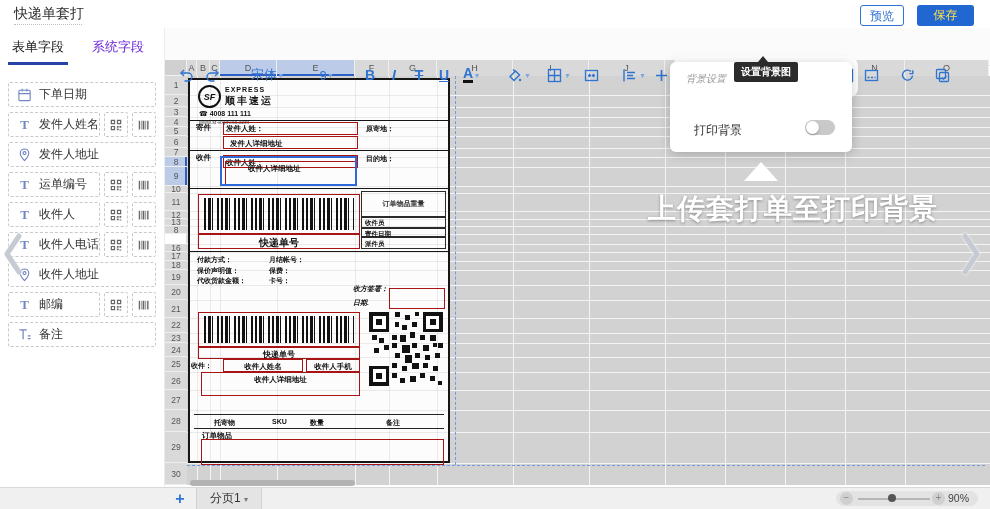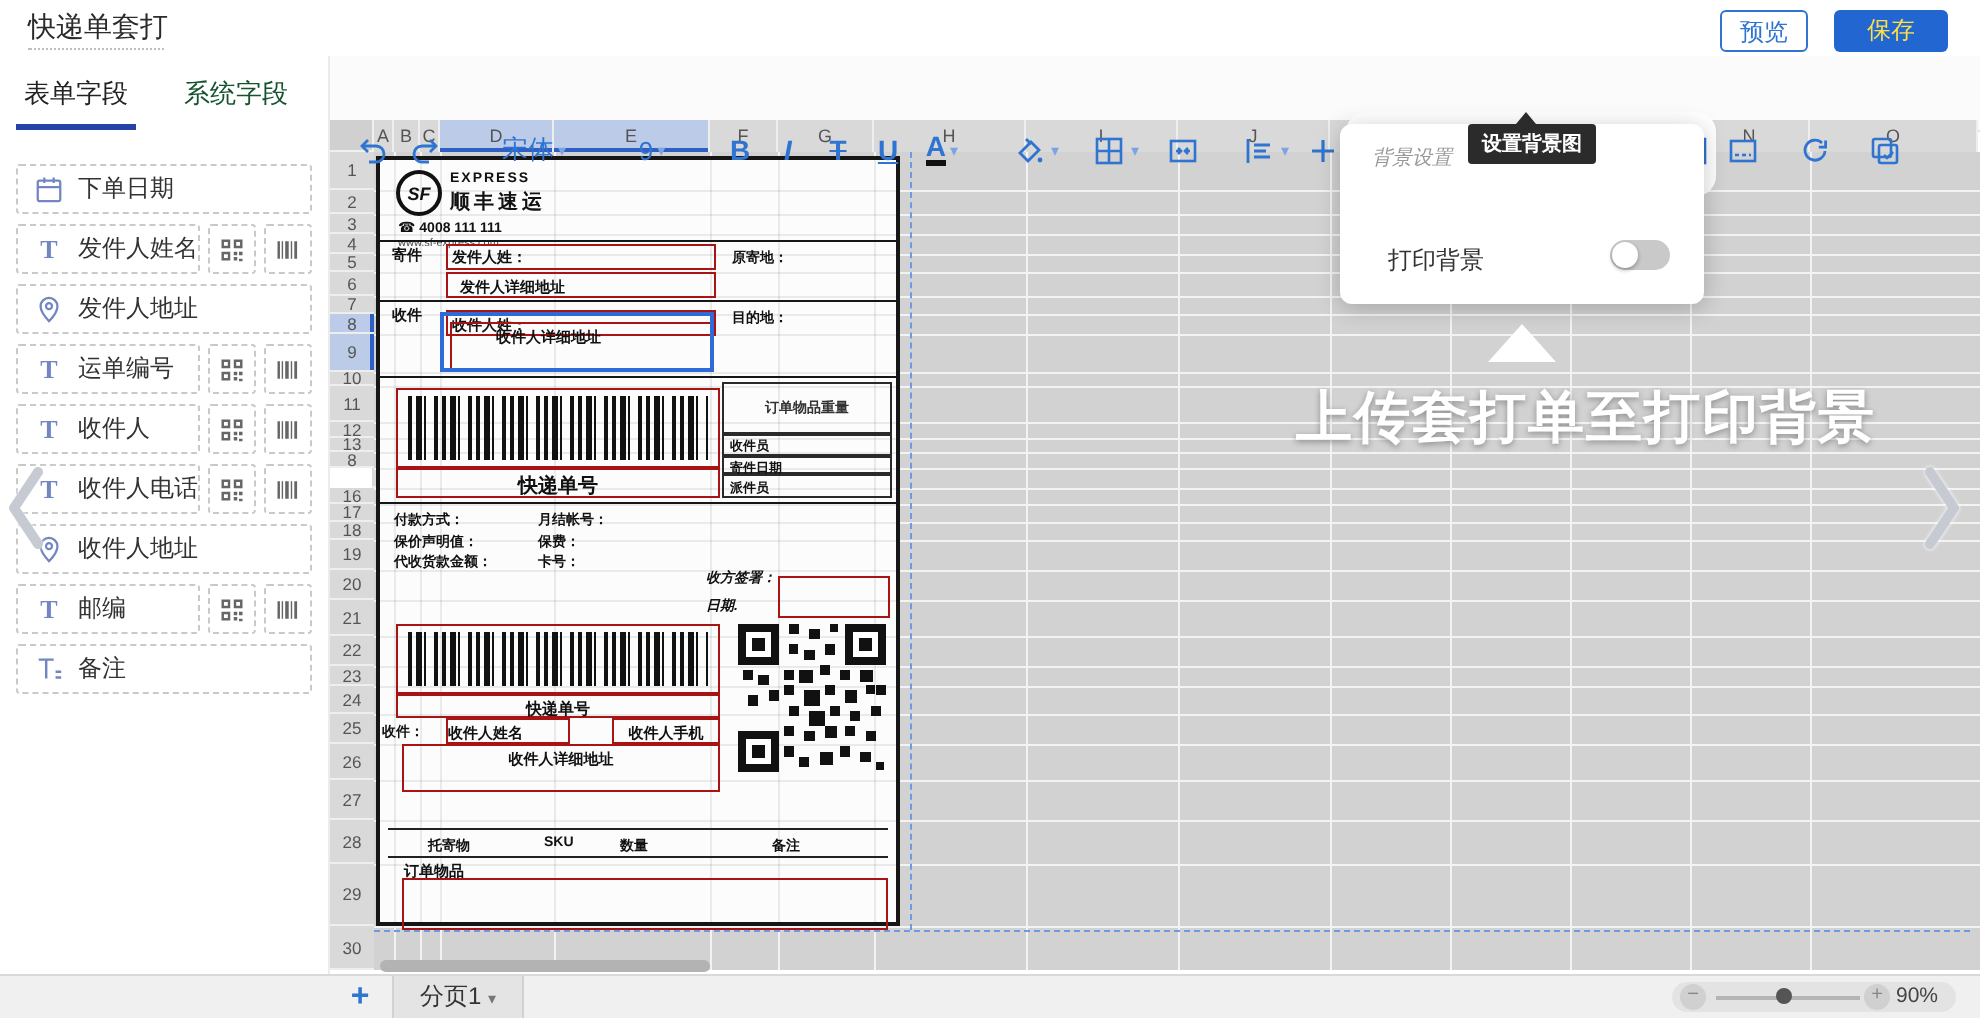--- a/index.html
+++ b/index.html
@@ -11,21 +11,21 @@
   #titlebar{position:absolute;left:0;top:0;width:990px;height:28px;background:#fff;}
   #page-title{position:absolute;left:14px;top:5px;font-size:14px;color:#2b2b2b;}
   #title-underline{position:absolute;left:14px;top:24px;width:68px;border-bottom:1px dotted #bfbfbf;}
   .btn{position:absolute;top:5px;height:21px;line-height:21px;text-align:center;font-size:12px;border-radius:3px;cursor:pointer;box-sizing:border-box;}
   #btn-preview{left:860px;width:44px;border:1px solid #2f74d0;color:#2f74d0;background:#fff;}
   #btn-save{left:917px;width:57px;background:#2166d1;color:#fde047;}
 
   
   #topbar{position:absolute;left:0;top:28px;width:990px;height:38px;background:#fbfbfb;border-bottom:1px solid #e2e2e2;box-sizing:border-box;}
   #tabs{position:absolute;left:0;top:0;width:165px;height:38px;border-right:1px solid #ececec;box-sizing:border-box;background:#fff;}
-  .tab{position:absolute;top:10px;font-size:13px;color:#14532d;cursor:pointer;}
+  .tab{position:absolute;top:10px;font-size:13px;color:#6d28d9;cursor:pointer;}
   .tab.active{color:#222;}
   #tab-underline{position:absolute;left:8px;top:34px;width:60px;height:3px;background:#2742a7;}
   .tb{position:absolute;top:35px;width:24px;height:24px;display:flex;align-items:center;justify-content:center;cursor:pointer;z-index:45;}
   .tb svg{display:block;}
   .tbtxt{color:#2f74d0;font-size:13px;}
   .tbdiv{position:absolute;top:38px;width:1px;height:17px;background:#ddd;}
   .caret{color:#7ba4e0;font-size:8px;margin-left:2px;}
   .chip{background:#cfe3fb;border-radius:3px;}
   .bld{font-weight:bold;color:#2f74d0;font-size:14px;}
   #spotlight{position:absolute;left:673px;top:28px;width:185px;height:42px;background:#fff;border-radius:10px;z-index:40;}
@@ -586,21 +586,21 @@
         </div>
       <div class="abs" style="left:179px;top:232px;width:74px;height:74px">
         <svg width="74" height="74" viewBox="0 0 29 29" shape-rendering="crispEdges">
           <path fill="#111" d="M0 0h8v8H0zM21 0h8v8h-8zM0 21h8v8H0z"></path>
           <path fill="#fff" d="M1.5 1.5h5v5h-5zM22.5 1.5h5v5h-5zM1.5 22.5h5v5h-5z"></path>
           <path fill="#111" d="M2.8 2.8h2.4v2.4H2.8zM23.8 2.8h2.4v2.4h-2.4zM2.8 23.8h2.4v2.4H2.8z"></path>
           <path fill="#111" d="M10 0h2v2h-2zM14 1h2v2h-2zM18 0h1.6v1.6H18zM10 4h1.8v1.8H10zM13 5h2v2h-2zM17 4h2v2h-2zM1 9h2v2H1zM4 10h2v2H4zM9 9h2v2H9zM12 9h2.6v2.6H12zM16 8h2v2h-2zM20 9h2v2h-2zM24 9h2.4v2.4H24zM27 12h2v2h-2zM6 13h2v2H6zM2 14h2v2H2zM9 12h2v2H9zM13 13h3v3h-3zM17 12h2v2h-2zM21 13h2.4v2.4H21zM25 12h1.8v1.8H25zM10 16h2v2h-2zM14 17h3v3h-3zM18 16h2v2h-2zM22 17h2v2h-2zM26 16h2v2h-2zM9 20h2v2H9zM13 21h2v2h-2zM17 20h2.4v2.4H17zM21 20h2v2h-2zM25 21h2v2h-2zM9 24h2v2H9zM12 26h2v2h-2zM16 25h2.6v2.6H16zM20 24h2v2h-2zM24 25h2v2h-2zM27 27h1.6v1.6H27z"></path>
         </svg></div>
 
       <div class="ltxt" style="left:1px;top:281px;font-size:7px;font-weight:bold">收件：</div>
-      <div class="redbox" style="left:33px;top:279px;width:62px;height:12.5px;">
+      <div class="redbox" style="left:33px;top:279px;width:80px;height:12.5px;text-align:center">
         <span class="ltxt" style="left:0;right:0;top:1.5px;font-size:7.5px;font-weight:bold;position:absolute">收件人姓名</span>
         </div>
       <div class="redbox" style="left:116px;top:279px;width:54px;height:12.5px;text-align:center">
         <span class="ltxt" style="left:0;right:0;top:1.5px;font-size:7.5px;font-weight:bold;position:absolute">收件人手机</span>
         </div>
       <div class="redbox" style="left:11px;top:292px;width:159px;height:24px;text-align:center">
         <span class="ltxt" style="left:0;right:0;top:1.5px;font-size:7.5px;font-weight:bold;position:absolute">收件人详细地址</span>
         </div>
 
       <div class="abs" style="left:4px;top:334px;width:250px;height:15px;border-top:1px solid #222;border-bottom:1px solid #222;box-sizing:border-box">

